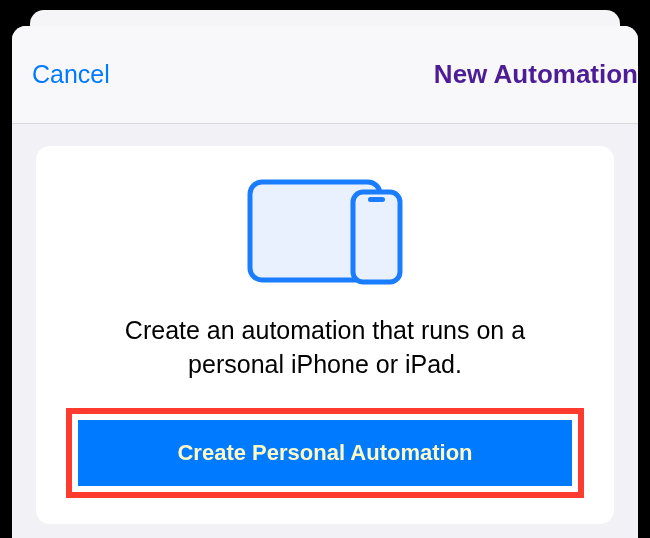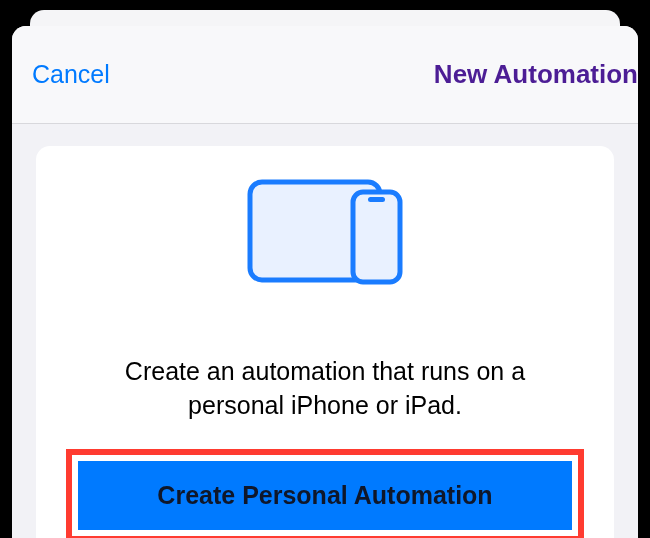--- a/index.html
+++ b/index.html
@@ -72,32 +72,31 @@
     .devices-icon {
       margin-bottom: 24px;
     }
     .description {
       font-size: 25px;
       line-height: 1.35;
       text-align: center;
       color: #000;
       margin-bottom: 26px;
       padding: 0 10px;
-      margin-top: 41px;
     }
     .highlight-wrap {
       width: 100%;
       border: 6px solid #ff3b30;
       padding: 6px;
     }
     .primary-btn {
       width: 100%;
       background: #007aff;
-      color: #0f172a;
-      font-size: 25px;
+      color: #fef9c3;
+      font-size: 22px;
       font-weight: 600;
       border: none;
       padding: 20px 0;
       cursor: pointer;
     }
   </style>
 </head>
 <body>
 
 <div class="back-sheet"></div>

